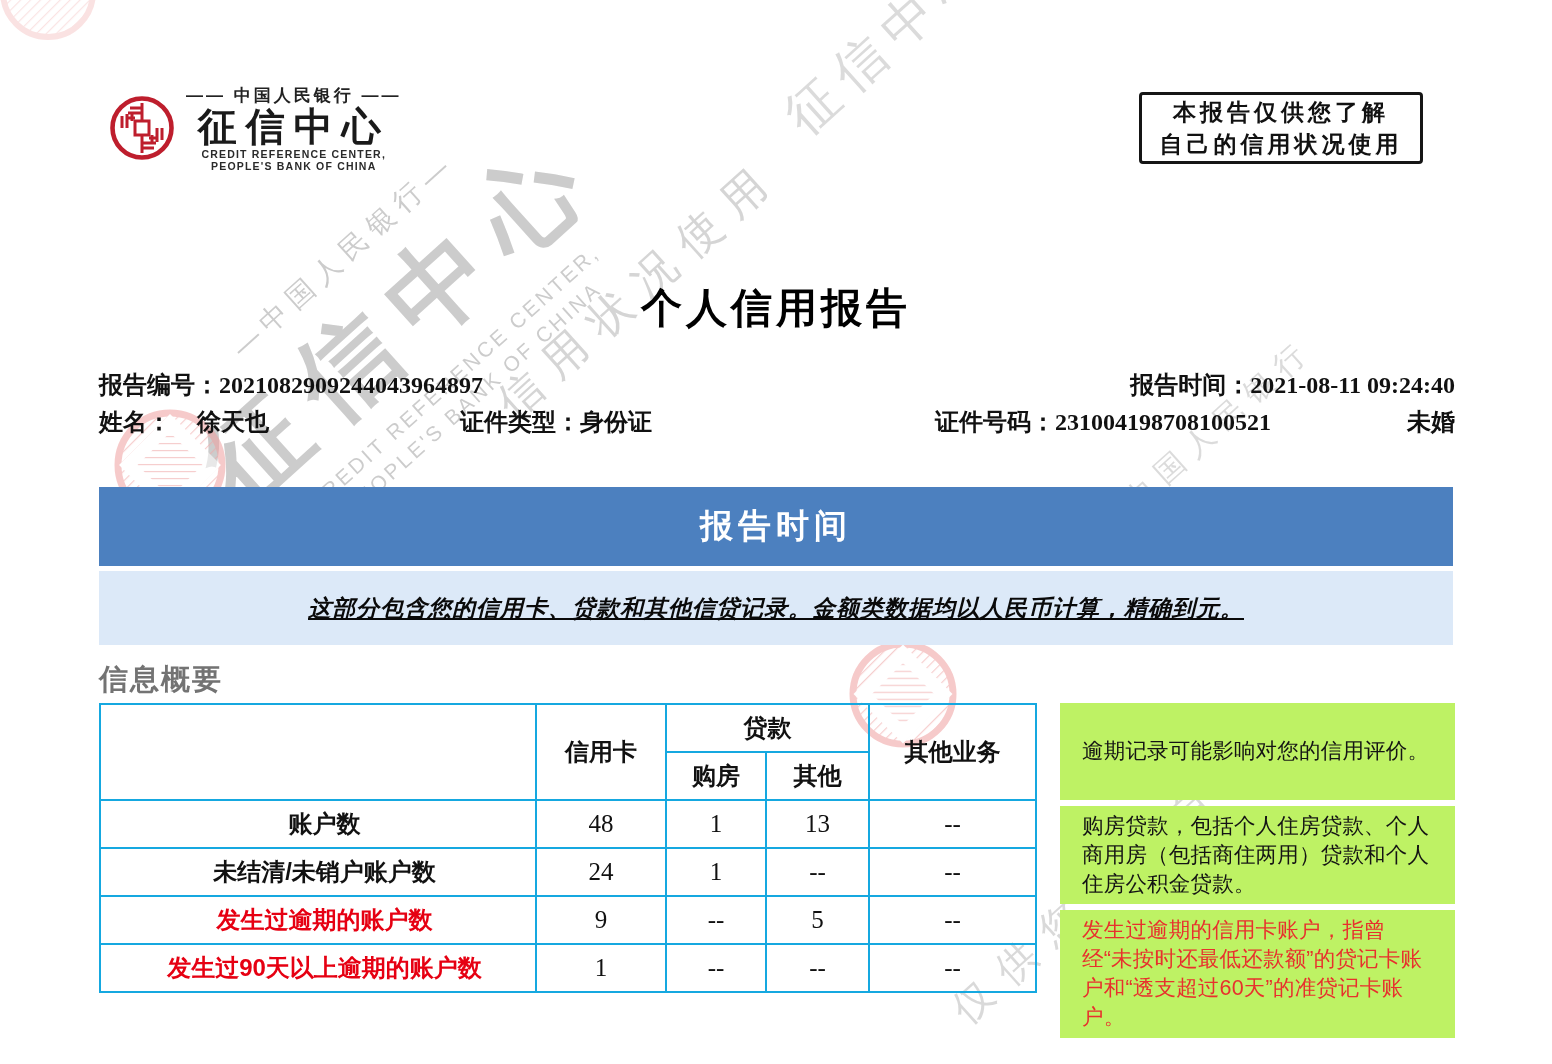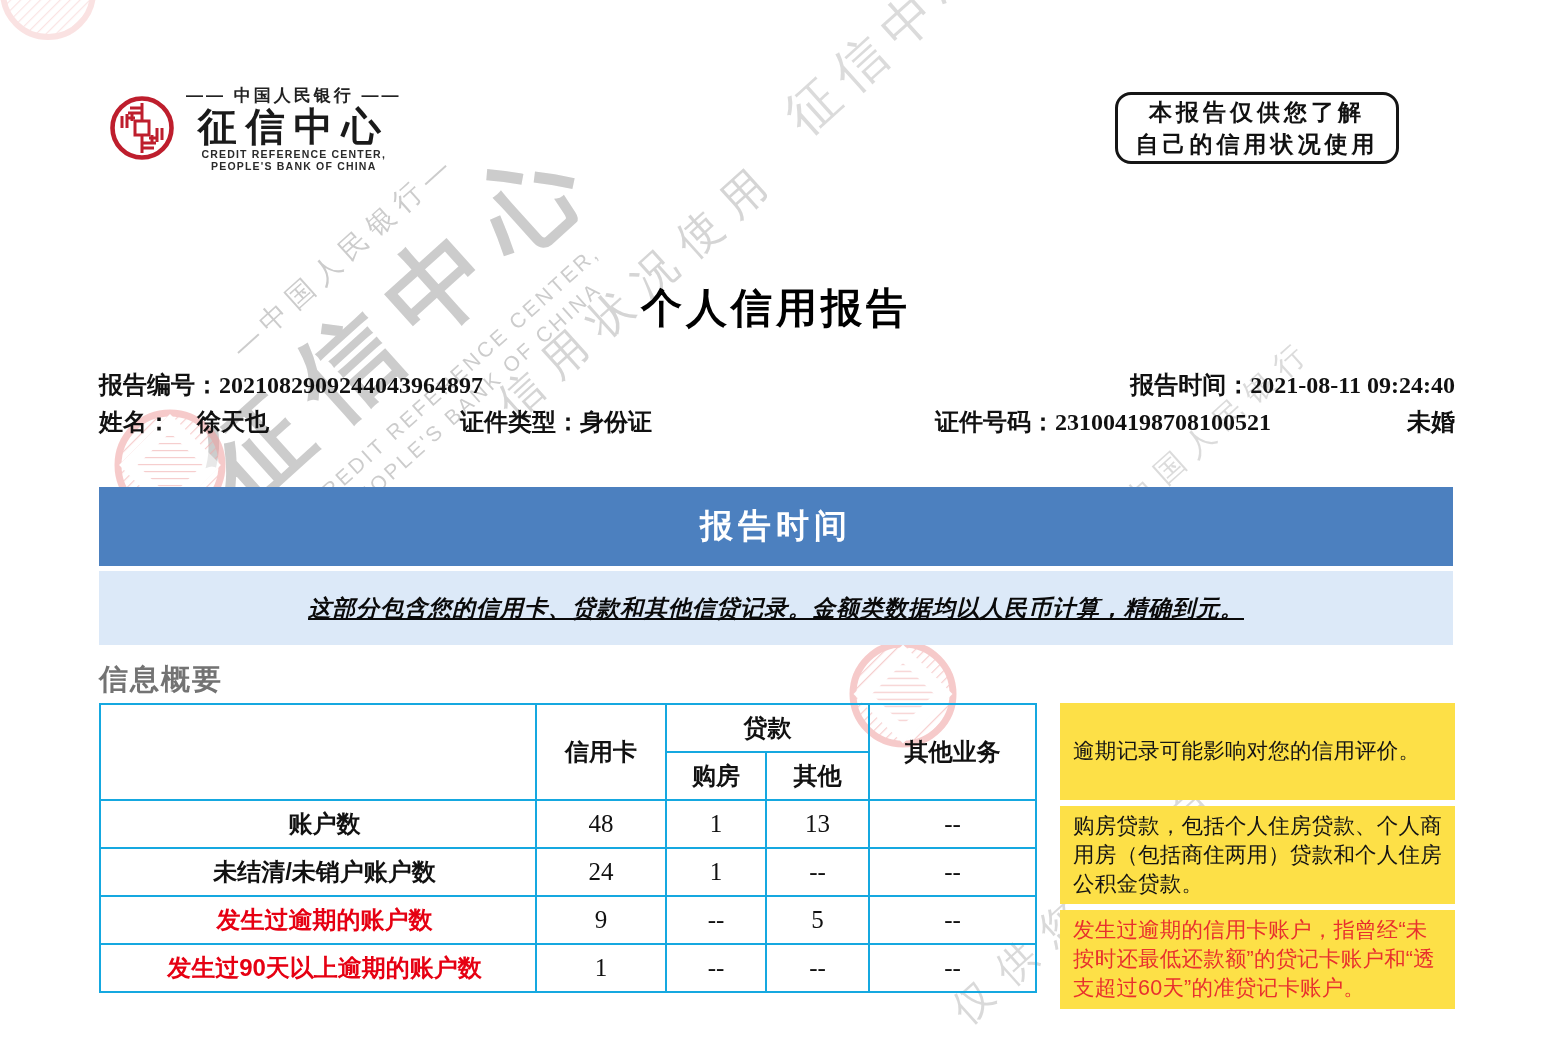--- a/index.html
+++ b/index.html
@@ -12,22 +12,22 @@
 
   
   .logo-block{position:absolute;left:108px;top:84px;display:flex;align-items:center;}
   .logo-icon{width:68px;height:68px;margin-right:10px;}
   .logo-texts{text-align:center;}
   .logo-bank{font-size:17px;font-weight:700;letter-spacing:3px;color:#222;white-space:nowrap;}
   .logo-center{font-size:39px;font-weight:700;letter-spacing:9px;color:#1a1a1a;line-height:1.05;white-space:nowrap;}
   .logo-en{font-size:10.5px;font-weight:700;letter-spacing:1.2px;color:#2a2a2a;line-height:1.15;white-space:nowrap;}
 
   .notice-box{
-    position:absolute;left:1115px;top:92px;width:278px;height:66px;
-    border:3px solid #151515;border-radius:16px;
+    position:absolute;left:1139px;top:92px;width:278px;height:66px;
+    border:3px solid #151515;border-radius:4px;
     display:flex;flex-direction:column;justify-content:center;align-items:center;
     font-size:23px;font-weight:700;letter-spacing:4px;line-height:32px;color:#111;
     background:#fff;
   }
 
   .report-title{
     position:absolute;left:0;top:281px;width:100%;text-align:center;
     font-size:41px;font-weight:700;letter-spacing:4px;color:#000;
   }
 
@@ -72,22 +72,22 @@
   .summary-table td.lbl{font-weight:700;text-align:center;padding-left:13px;}
   .summary-table td.val{
     font-family:"Liberation Serif","DejaVu Serif",serif;font-weight:400;
     font-size:25px;text-align:center;
   }
   .summary-table tr.alert td.lbl{color:#E60012;}
 
   
   .notes{position:absolute;left:1060px;top:703px;width:395px;}
   .note{
-    width:395px;min-height:97px;background:#fde047;margin-bottom:6px;
-    display:flex;align-items:center;box-sizing:border-box;padding:6px 13px;
+    width:395px;min-height:97px;background:#bef264;margin-bottom:6px;
+    display:flex;align-items:center;box-sizing:border-box;padding:6px 22px;
     font-size:21.5px;line-height:1.34;color:#141414;letter-spacing:0.2px;
   }
   .note.red{color:#E8302D;}
 </style>
 </head>
 <body>
 
 <div class="page">
 
   <svg class="wm-layer" width="1552" height="1064" viewBox="0 0 1552 1064">

